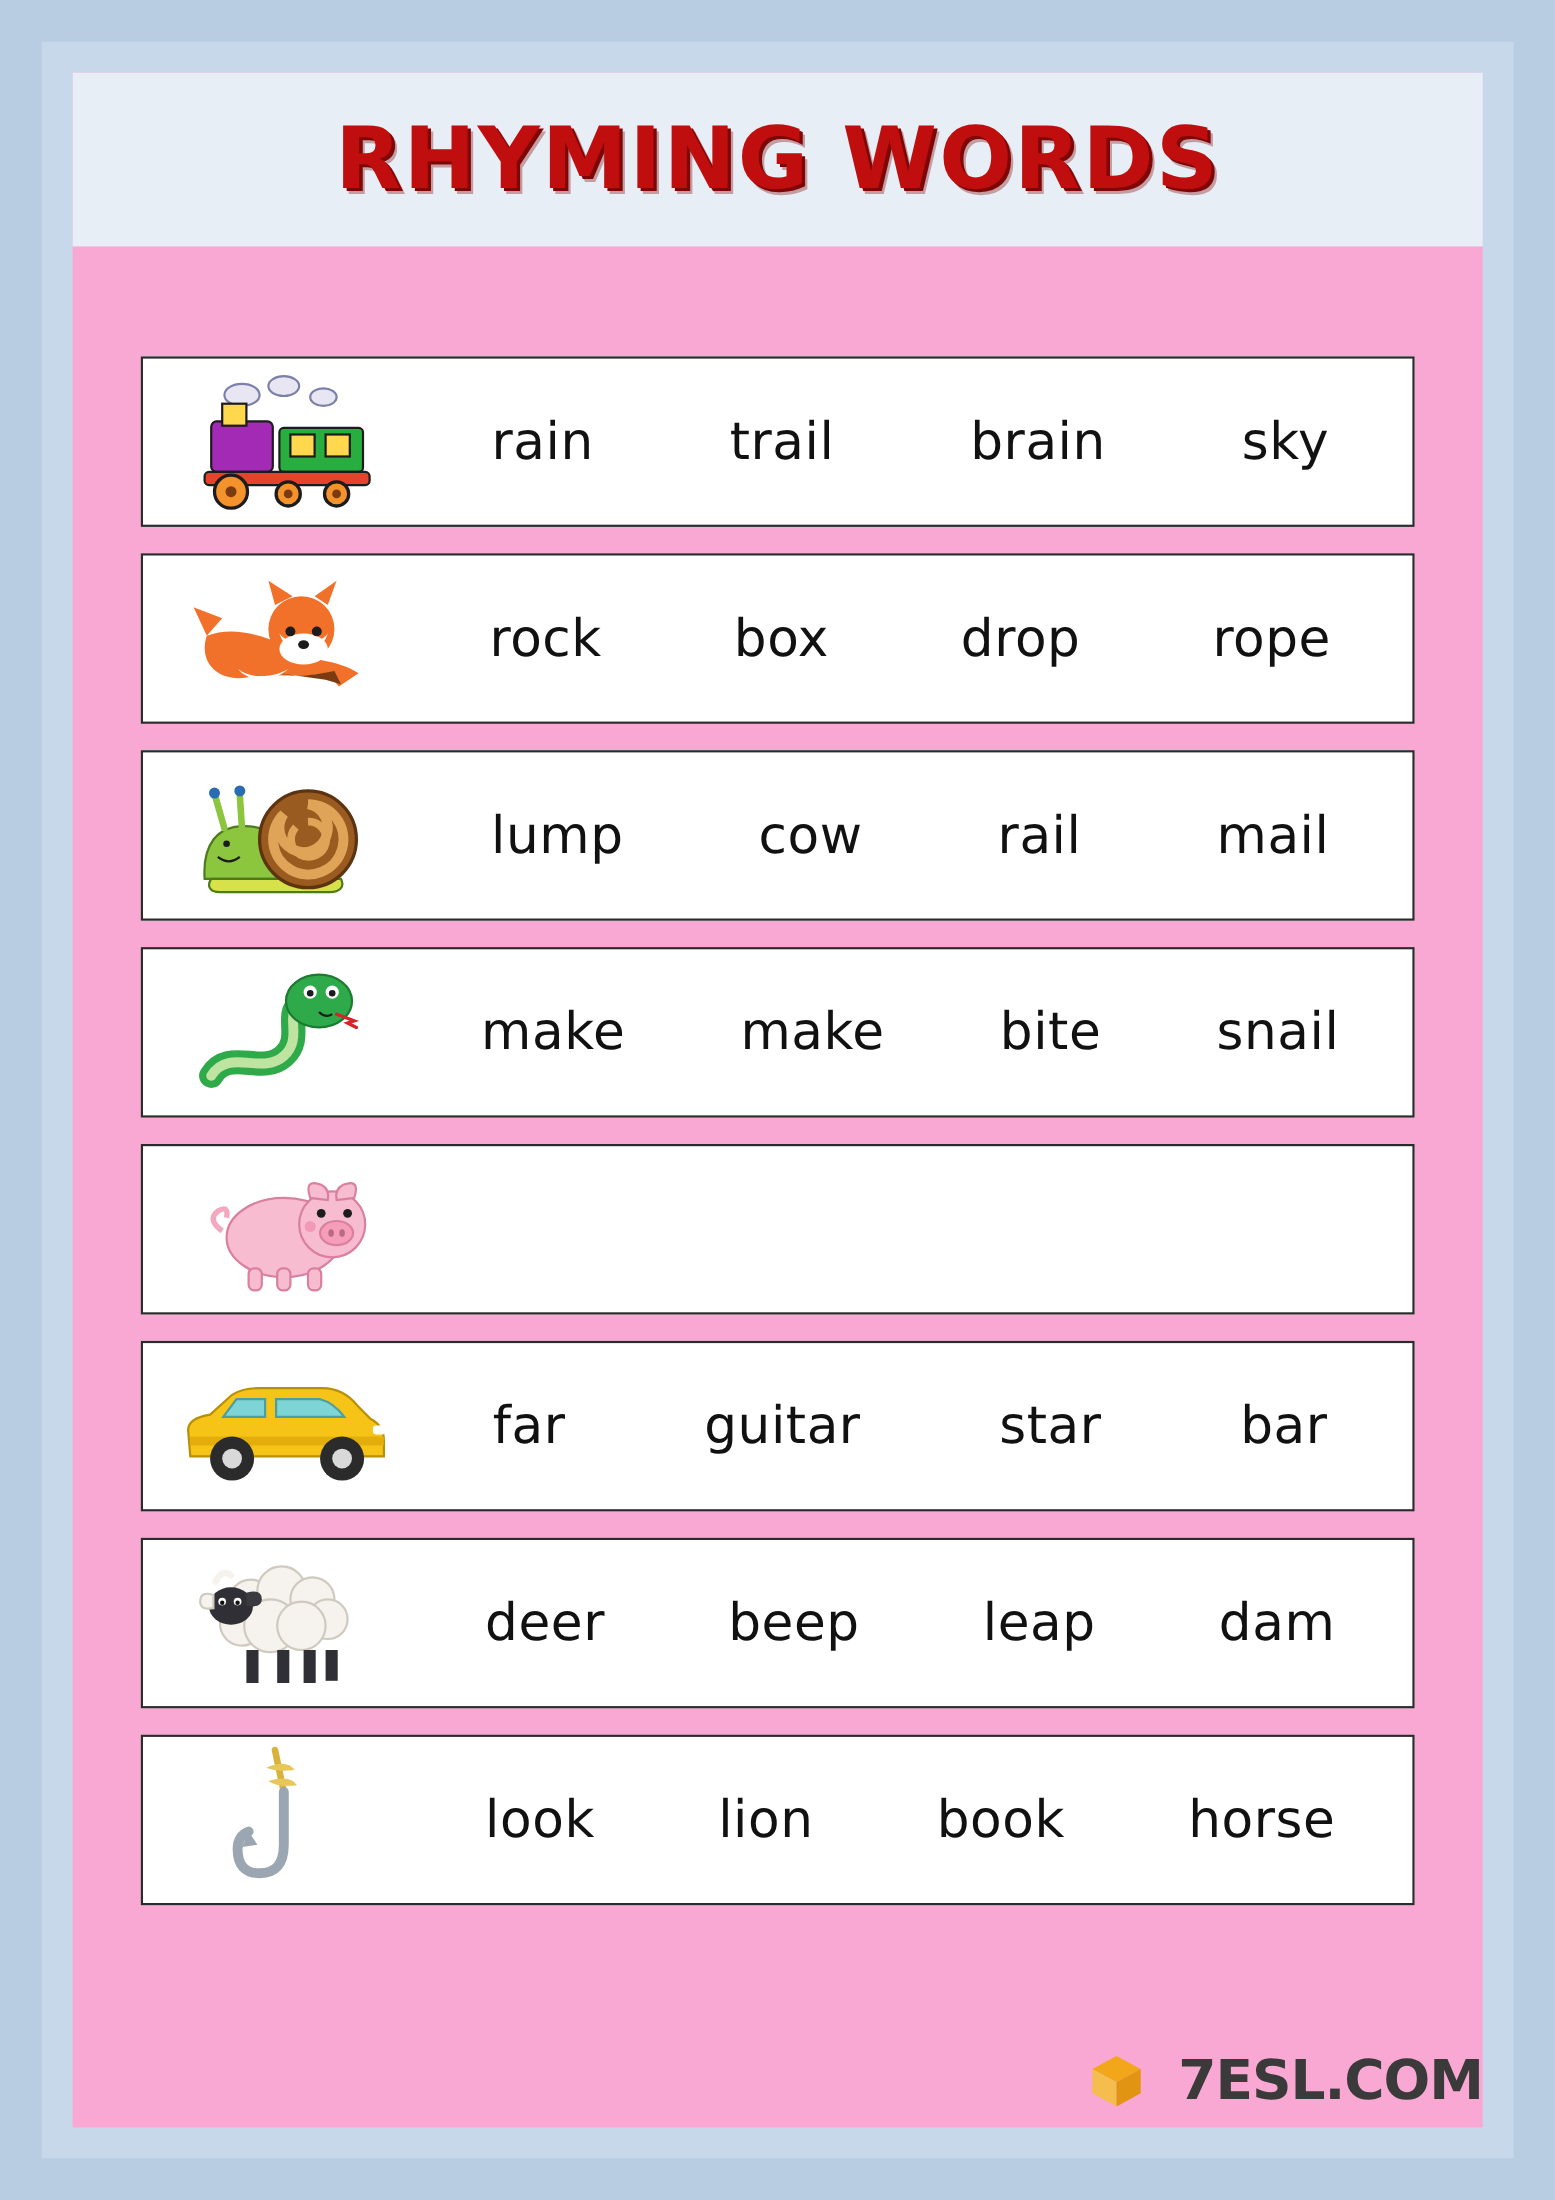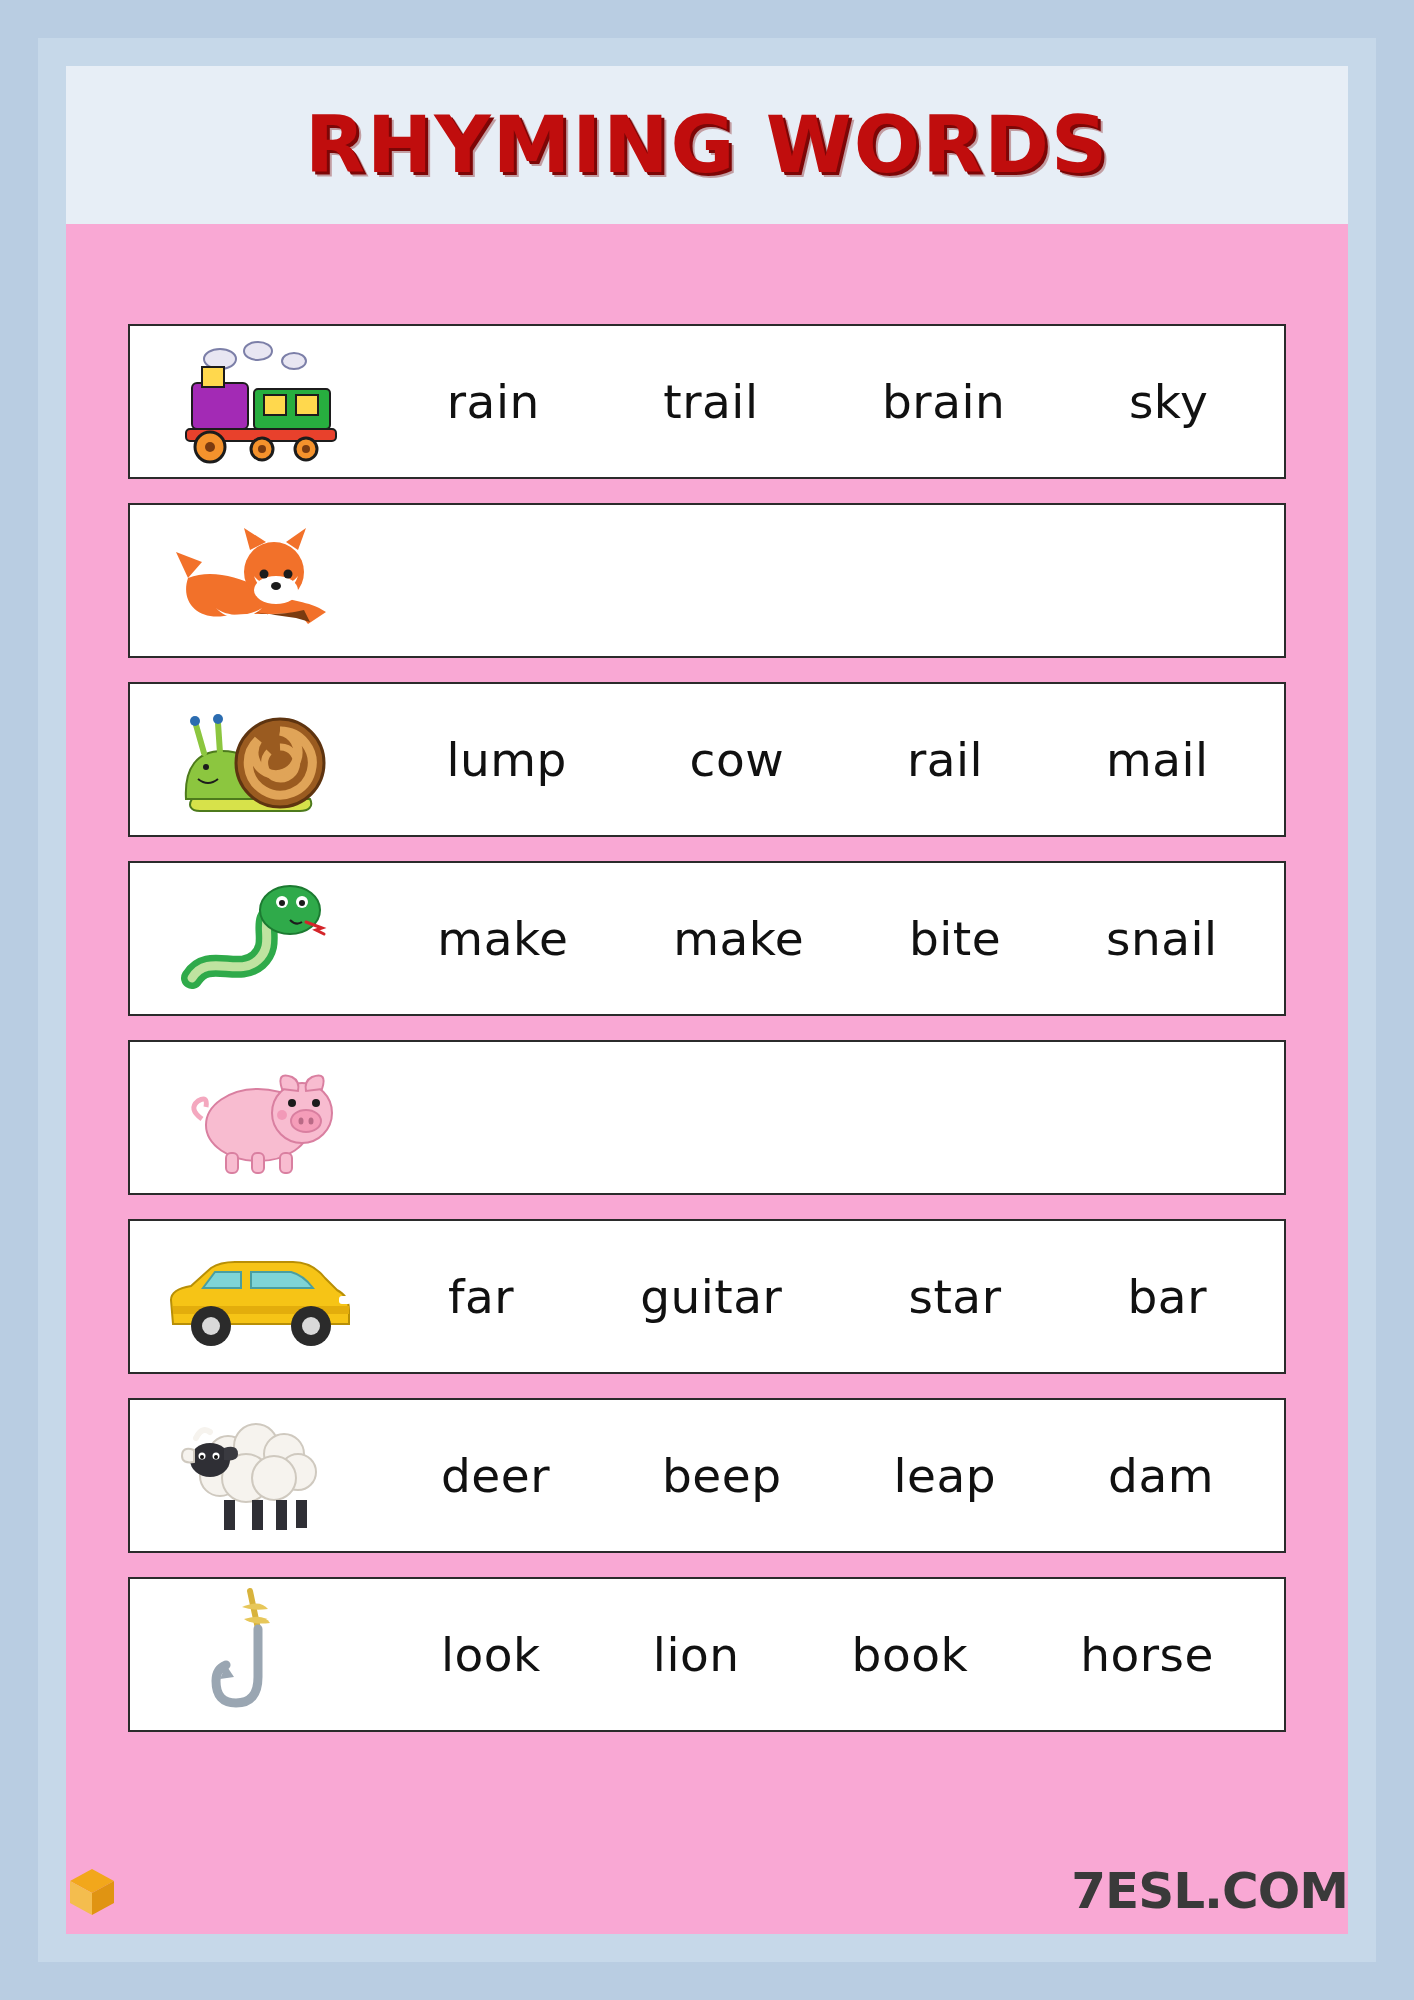--- a/index.html
+++ b/index.html
@@ -110,21 +110,21 @@
     white-space: nowrap;
   }
 
   .footer {
     position: absolute;
     left: 0;
     bottom: 14px;
     width: 100%;
     display: flex;
     align-items: center;
-    justify-content: space-between;
+    justify-content: flex-end;
     gap: 24px;
   }
   .footer-mark {
     display: inline-block;
   }
   .footer-text {
     font-family: "DejaVu Sans", sans-serif;
     font-weight: bold;
     font-size: 50px;
     color: #3a3a3a;
@@ -181,20 +181,26 @@
             <path d="M58 92 C70 102 92 100 104 92 C92 104 70 106 58 92 Z" fill="#ffffff"></path>
             <circle cx="116" cy="56" r="30" fill="#f2712a"></circle>
             <path d="M92 34 L86 12 L108 26 Z" fill="#f2712a"></path>
             <path d="M140 34 L148 12 L128 26 Z" fill="#f2712a"></path>
             <path d="M96 60 C104 84 132 84 140 60 C132 72 104 72 96 60 Z" fill="#ffffff"></path>
             <ellipse cx="118" cy="74" rx="22" ry="14" fill="#ffffff"></ellipse>
             <circle cx="106" cy="58" r="4.5" fill="#1c1c1c"></circle>
             <circle cx="130" cy="58" r="4.5" fill="#1c1c1c"></circle>
             <ellipse cx="118" cy="70" rx="5" ry="4" fill="#1c1c1c"></ellipse>
           </svg>
+        </div>
+        <div class="words">
+          <span class="word">rock</span>
+          <span class="word">box</span>
+          <span class="word">drop</span>
+          <span class="word">rope</span>
         </div>
       </div>
 
       <div class="row">
         <div class="pic">
           <svg width="200" height="130" viewBox="0 0 200 130">
             <path d="M28 104 C26 72 40 56 64 56 C84 56 96 66 96 66 L150 66 L150 104 Z" fill="#8cc63f" stroke="#4d7a1c" stroke-width="2"></path>
             <path d="M34 104 L152 104 C156 112 150 116 142 116 L42 116 C32 116 30 110 34 104 Z" fill="#d7e24a" stroke="#4d7a1c" stroke-width="2"></path>
             <path d="M46 58 L38 30" stroke="#8cc63f" stroke-width="6" stroke-linecap="round"></path>
             <path d="M62 58 L60 28" stroke="#8cc63f" stroke-width="6" stroke-linecap="round"></path>

